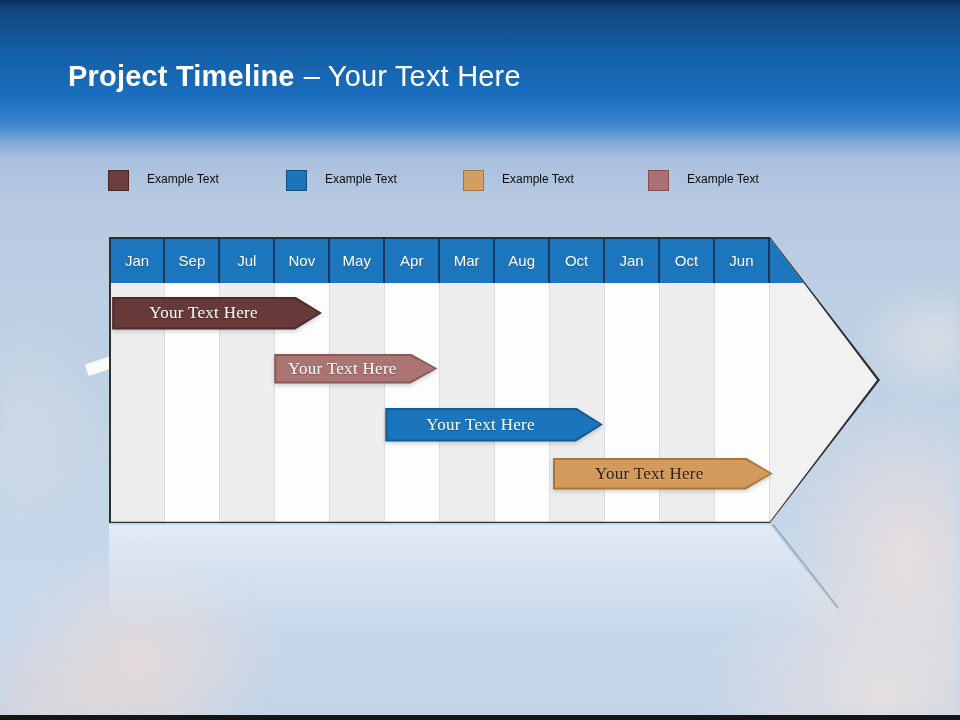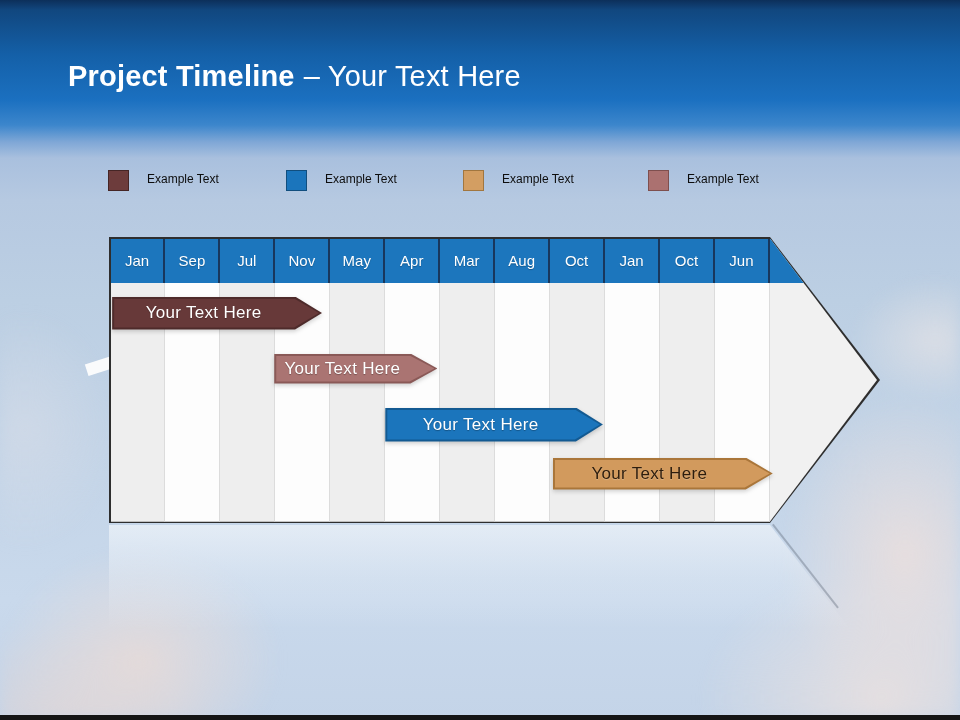--- a/index.html
+++ b/index.html
@@ -49,21 +49,21 @@
   .tl-col{flex:1 1 0;box-sizing:border-box;border-right:1px solid #dcdcdc;}
   .tl-col.odd{background:#eeeeee;}
   .tl-col.even{background:#fdfdfd;}
   .tl-header{position:absolute;left:0;top:0;width:100%;height:44px;}
   .tl-months{position:absolute;left:0;top:0;width:659.5px;height:44px;display:flex;}
   .tl-month{
     flex:1 1 0;box-sizing:border-box;border-right:2px solid #18375d;
     display:flex;align-items:center;justify-content:center;
     color:#fff;font-size:15px;text-shadow:0 1px 1px rgba(0,0,0,.25);
   }
-  .bar{position:absolute;z-index:4;filter:drop-shadow(0 2px 2px rgba(0,0,0,.18));}
+  .bar{position:absolute;z-index:4;filter:drop-shadow(0 2px 2px rgba(0,0,0,.18));font-family:Liberation Serif, serif;}
   .bar-outer{position:absolute;inset:0;clip-path:polygon(0 0,calc(100% - 27px) 0,100% 50%,calc(100% - 27px) 100%,0 100%);}
   .bar-inner{position:absolute;left:2px;top:2px;width:calc(100% - 5px);height:calc(100% - 4px);
     clip-path:polygon(0 0,calc(100% - 25px) 0,100% 50%,calc(100% - 25px) 100%,0 100%);}
   .bar-label{
     position:absolute;inset:0;padding-right:27px;display:flex;align-items:center;justify-content:center;
     font-size:17px;letter-spacing:.3px;text-shadow:0 1px 1px rgba(0,0,0,.30);white-space:nowrap;
   }
   .reflection{
     position:absolute;left:109px;top:525px;width:772px;height:145px;z-index:1;
     clip-path:polygon(0 0,661px 0,771px 143px,0 143px);

